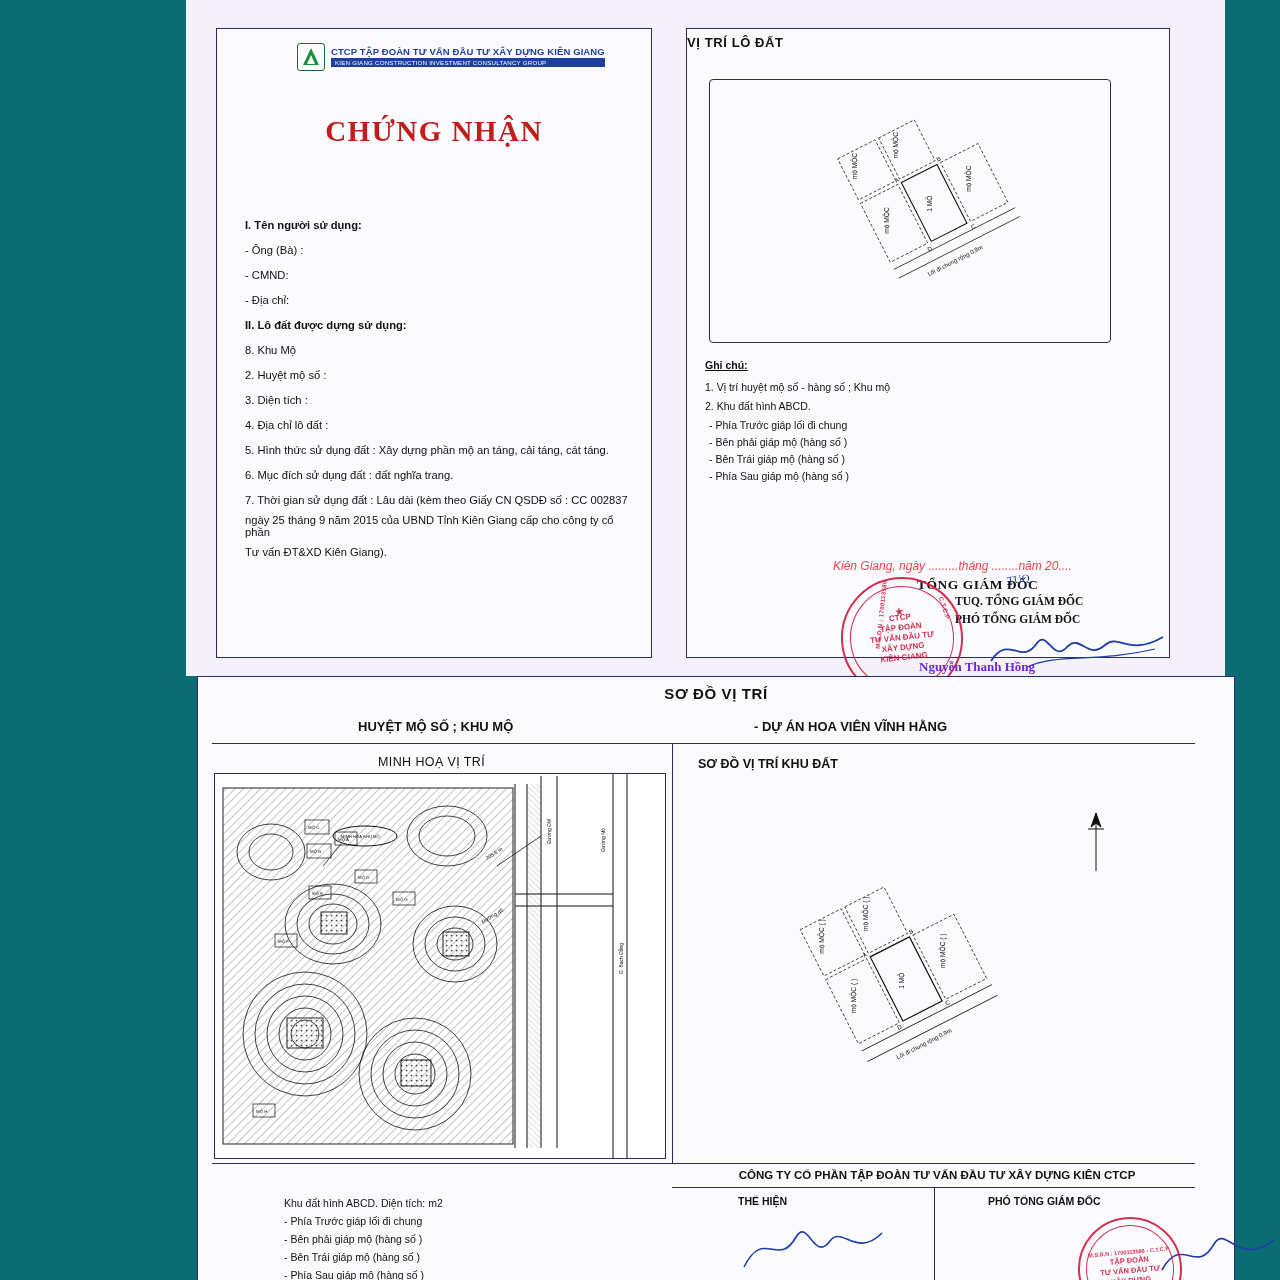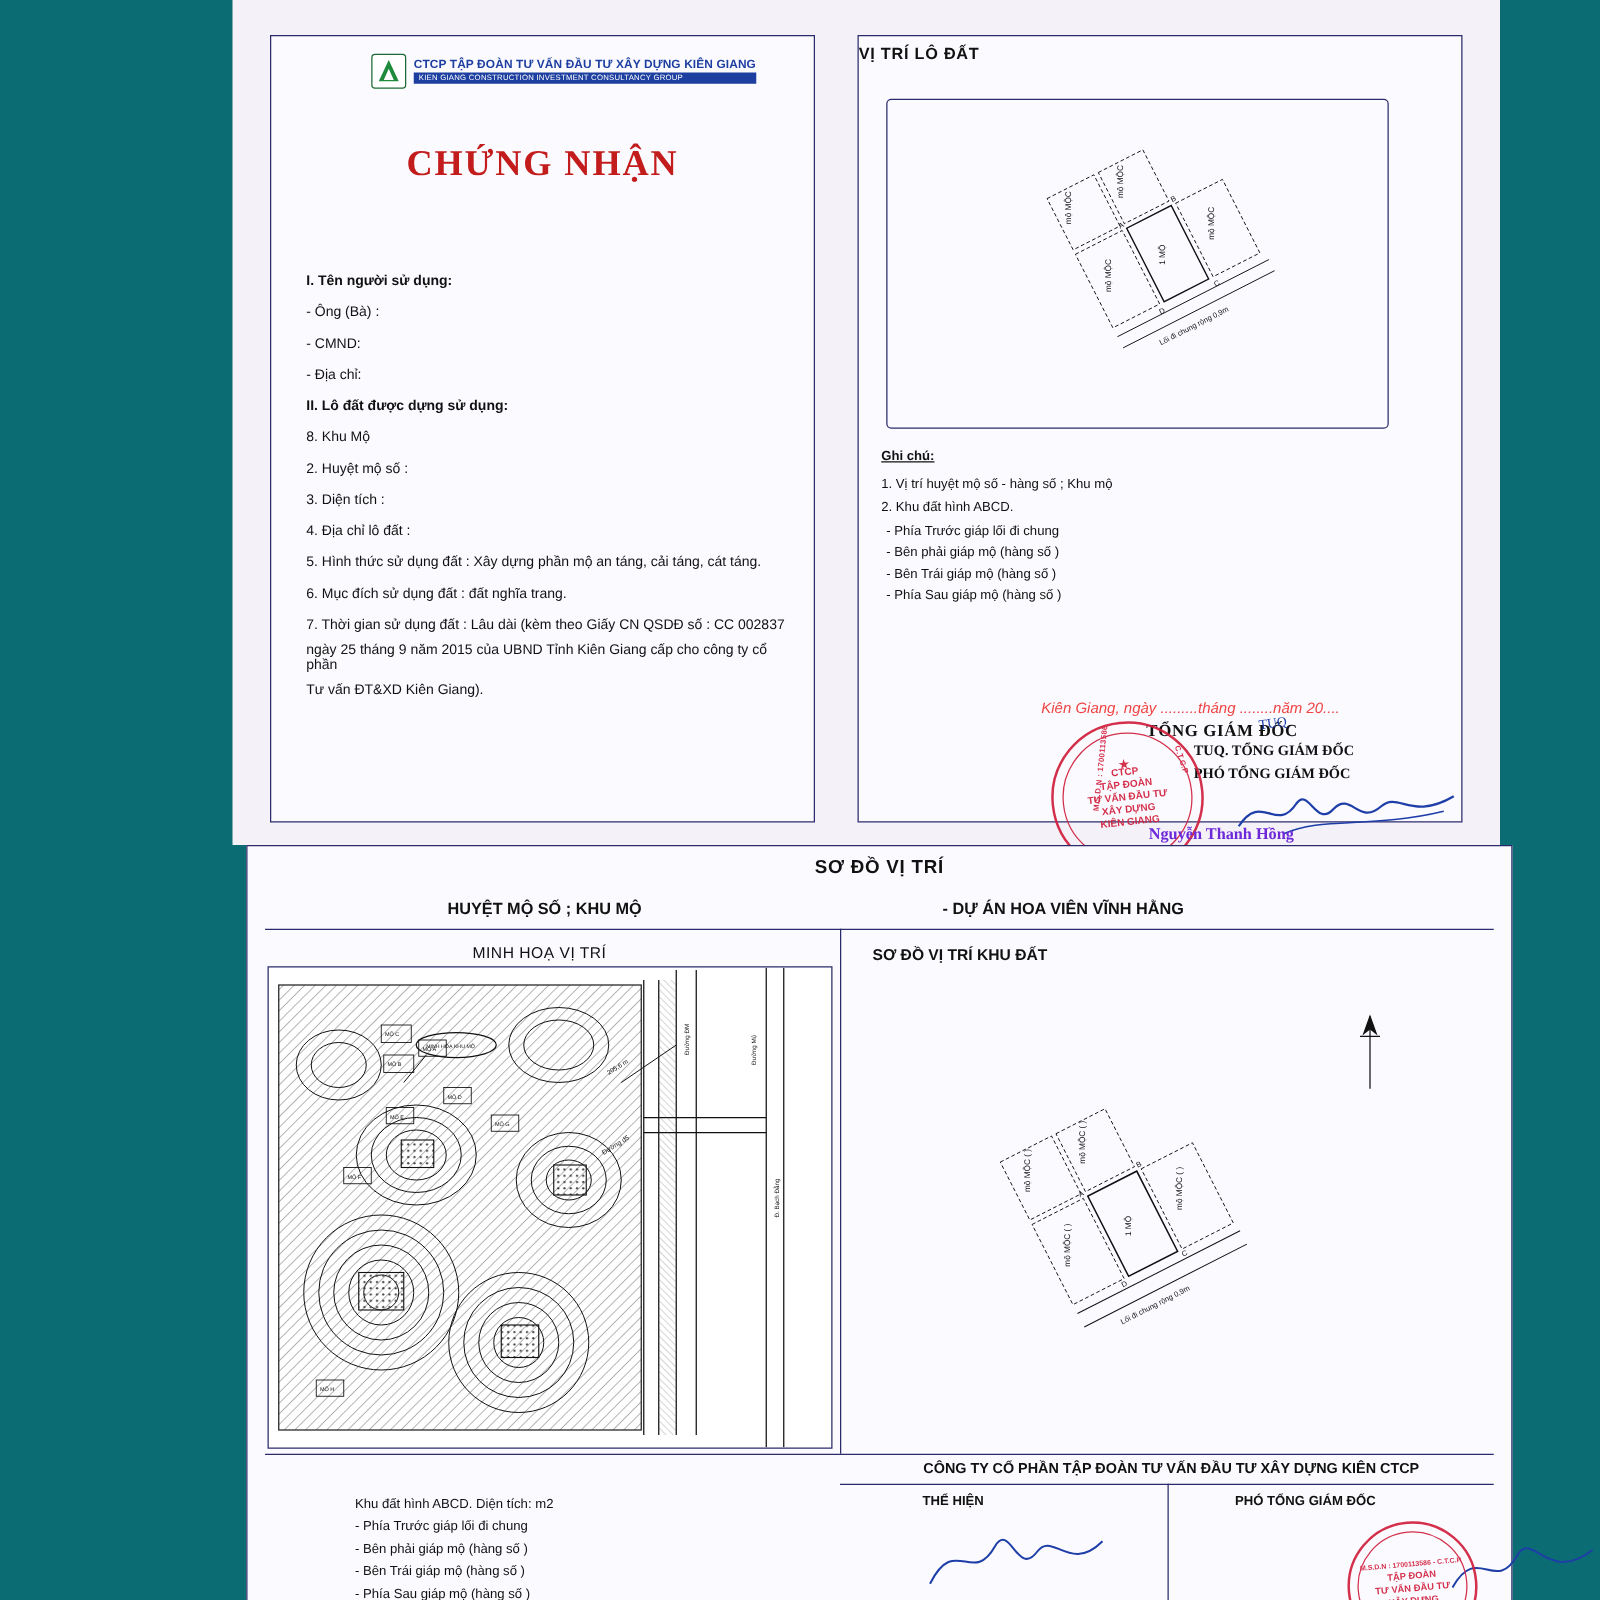--- a/index.html
+++ b/index.html
@@ -3,21 +3,21 @@
 <meta charset="utf-8">
 <style>
   html,body{margin:0;padding:0;}
   body{
     width:1280px;height:1280px;
     background:#0b6d73;
     font-family:"Liberation Sans", sans-serif;
     overflow:hidden;
     position:relative;
   }
-  .page{position:absolute;background:#f3f0f7;}
+  .page{position:absolute;background:#f3f0f7;padding-left:25px;}
 
   
   #top-sheet{left:186px;top:0;width:1014px;height:676px;background:#f4f1f8;}
   .cert-box{
     position:absolute;border:1px solid #2b2b6b;background:#fbfaff;
   }
   #cert-left{left:30px;top:28px;width:434px;height:628px;}
   #cert-right{left:500px;top:28px;width:482px;height:628px;}
 
   .logo-row{position:absolute;left:80px;top:14px;display:flex;align-items:center;gap:6px;}

